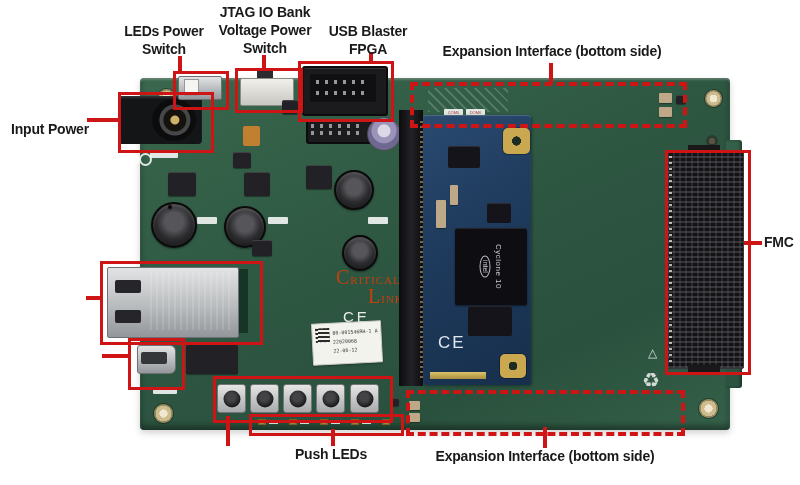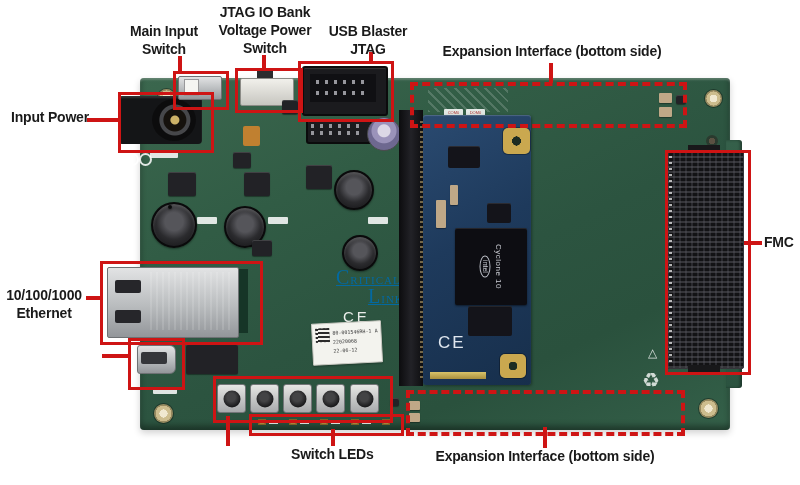--- a/index.html
+++ b/index.html
@@ -44,21 +44,21 @@
   .som{background:linear-gradient(150deg,#2a4a70 0%,#1e3a5c 45%,#172f4c 100%);border-radius:3px;
        box-shadow:inset 0 1px 1px rgba(255,255,255,.18),1px 1px 3px rgba(0,0,0,.35);}
   .som-ic{background:#14141a;border-radius:2px;box-shadow:inset 0 1px 0 rgba(255,255,255,.1);}
   .fpga{background:#0d0d12;border-radius:2px;box-shadow:inset 0 1px 0 rgba(255,255,255,.1),0 1px 2px rgba(0,0,0,.5);}
   .fpga-inner{position:absolute;inset:0;display:flex;flex-direction:column;align-items:center;justify-content:center;
        gap:3px;transform:rotate(90deg);color:#c9cbd2;}
   .fpga-model{font-size:8px;letter-spacing:.5px;}
   .fpga-brand{font-size:7px;border:1px solid #b9bcc4;border-radius:50%;padding:0 4px;line-height:9px;}
   .goldpad{background:radial-gradient(circle,#1d2c22 0 24%,#caa84f 25% 100%);border-radius:5px;box-shadow:0 0 0 1px rgba(0,0,0,.3);}
   
-  .logo{color:#0369a1;font-family:"Liberation Serif",serif;line-height:15px;letter-spacing:1px;text-decoration:underline;}
+  .logo{color:#c2410c;font-family:"Liberation Serif",serif;line-height:15px;letter-spacing:1px;}
   .logo .lg{font-size:20px;}
   .logo .sm{font-size:11px;}
   .ce{color:#e9ede9;font-size:15px;letter-spacing:3px;font-family:"Liberation Sans",sans-serif;}
   .ce-som{color:#dfe6ee;font-size:17px;letter-spacing:2px;}
   .sticker{background:#f3f3ee;border:1px solid #c9c9c2;transform:rotate(-3deg);border-radius:1px;
            box-shadow:0 1px 2px rgba(0,0,0,.3);}
   .sticker .qr{position:absolute;left:3px;top:4px;width:14px;height:14px;
       background:repeating-linear-gradient(0deg,#2b2b2b 0 2px,#f3f3ee 2px 4px),
                  repeating-linear-gradient(90deg,rgba(43,43,43,.8) 0 2px,rgba(243,243,238,.8) 2px 4px);}
   .sticker .ln{position:absolute;left:20px;color:#3c3c3c;font-size:5px;line-height:6px;
@@ -250,28 +250,26 @@
   <div class="abs rv" style="left:369px;top:52px;height:10px;"></div>
   <div class="abs rv" style="left:549px;top:63px;height:20px;"></div>
   <div class="abs rh" style="left:87px;top:118px;width:32px;"></div>
   <div class="abs rh" style="left:86px;top:296px;width:15px;"></div>
   <div class="abs rh" style="left:102px;top:354px;width:27px;"></div>
   <div class="abs rh" style="left:744px;top:241px;width:18px;"></div>
   <div class="abs rv" style="left:226px;top:416px;height:30px;"></div>
   <div class="abs rv" style="left:331px;top:429px;height:17px;"></div>
   <div class="abs rv" style="left:543px;top:427px;height:21px;"></div>
 
-  <div class="abs lbl" style="left:116px;top:22px;width:96px;">Main Input
+  <div class="abs lbl" style="left:116px;top:22px;width:96px;">LEDs Power
 Switch</div>
   <div class="abs lbl" style="left:210px;top:3px;width:110px;">JTAG IO Bank
 Voltage Power
 Switch</div>
   <div class="abs lbl" style="left:320px;top:22px;width:96px;">USB Blaster
-JTAG</div>
+FPGA</div>
   <div class="abs lbl nw" style="left:437px;top:42px;width:230px;">Expansion Interface (bottom side)</div>
-  <div class="abs lbl nw left" style="left:11px;top:108px;width:80px;">Input Power</div>
-  <div class="abs lbl" style="left:0px;top:286px;width:88px;">10/100/1000
-Ethernet</div>
+  <div class="abs lbl nw left" style="left:11px;top:120px;width:80px;">Input Power</div>
   <div class="abs lbl nw left" style="left:764px;top:233px;width:36px;">FMC</div>
-  <div class="abs lbl nw" style="left:291px;top:445px;width:80px;">Switch LEDs</div>
+  <div class="abs lbl nw" style="left:291px;top:445px;width:80px;">Push LEDs</div>
   <div class="abs lbl nw" style="left:430px;top:447px;width:230px;">Expansion Interface (bottom side)</div>
 
 </div>
 
 </body></html>

